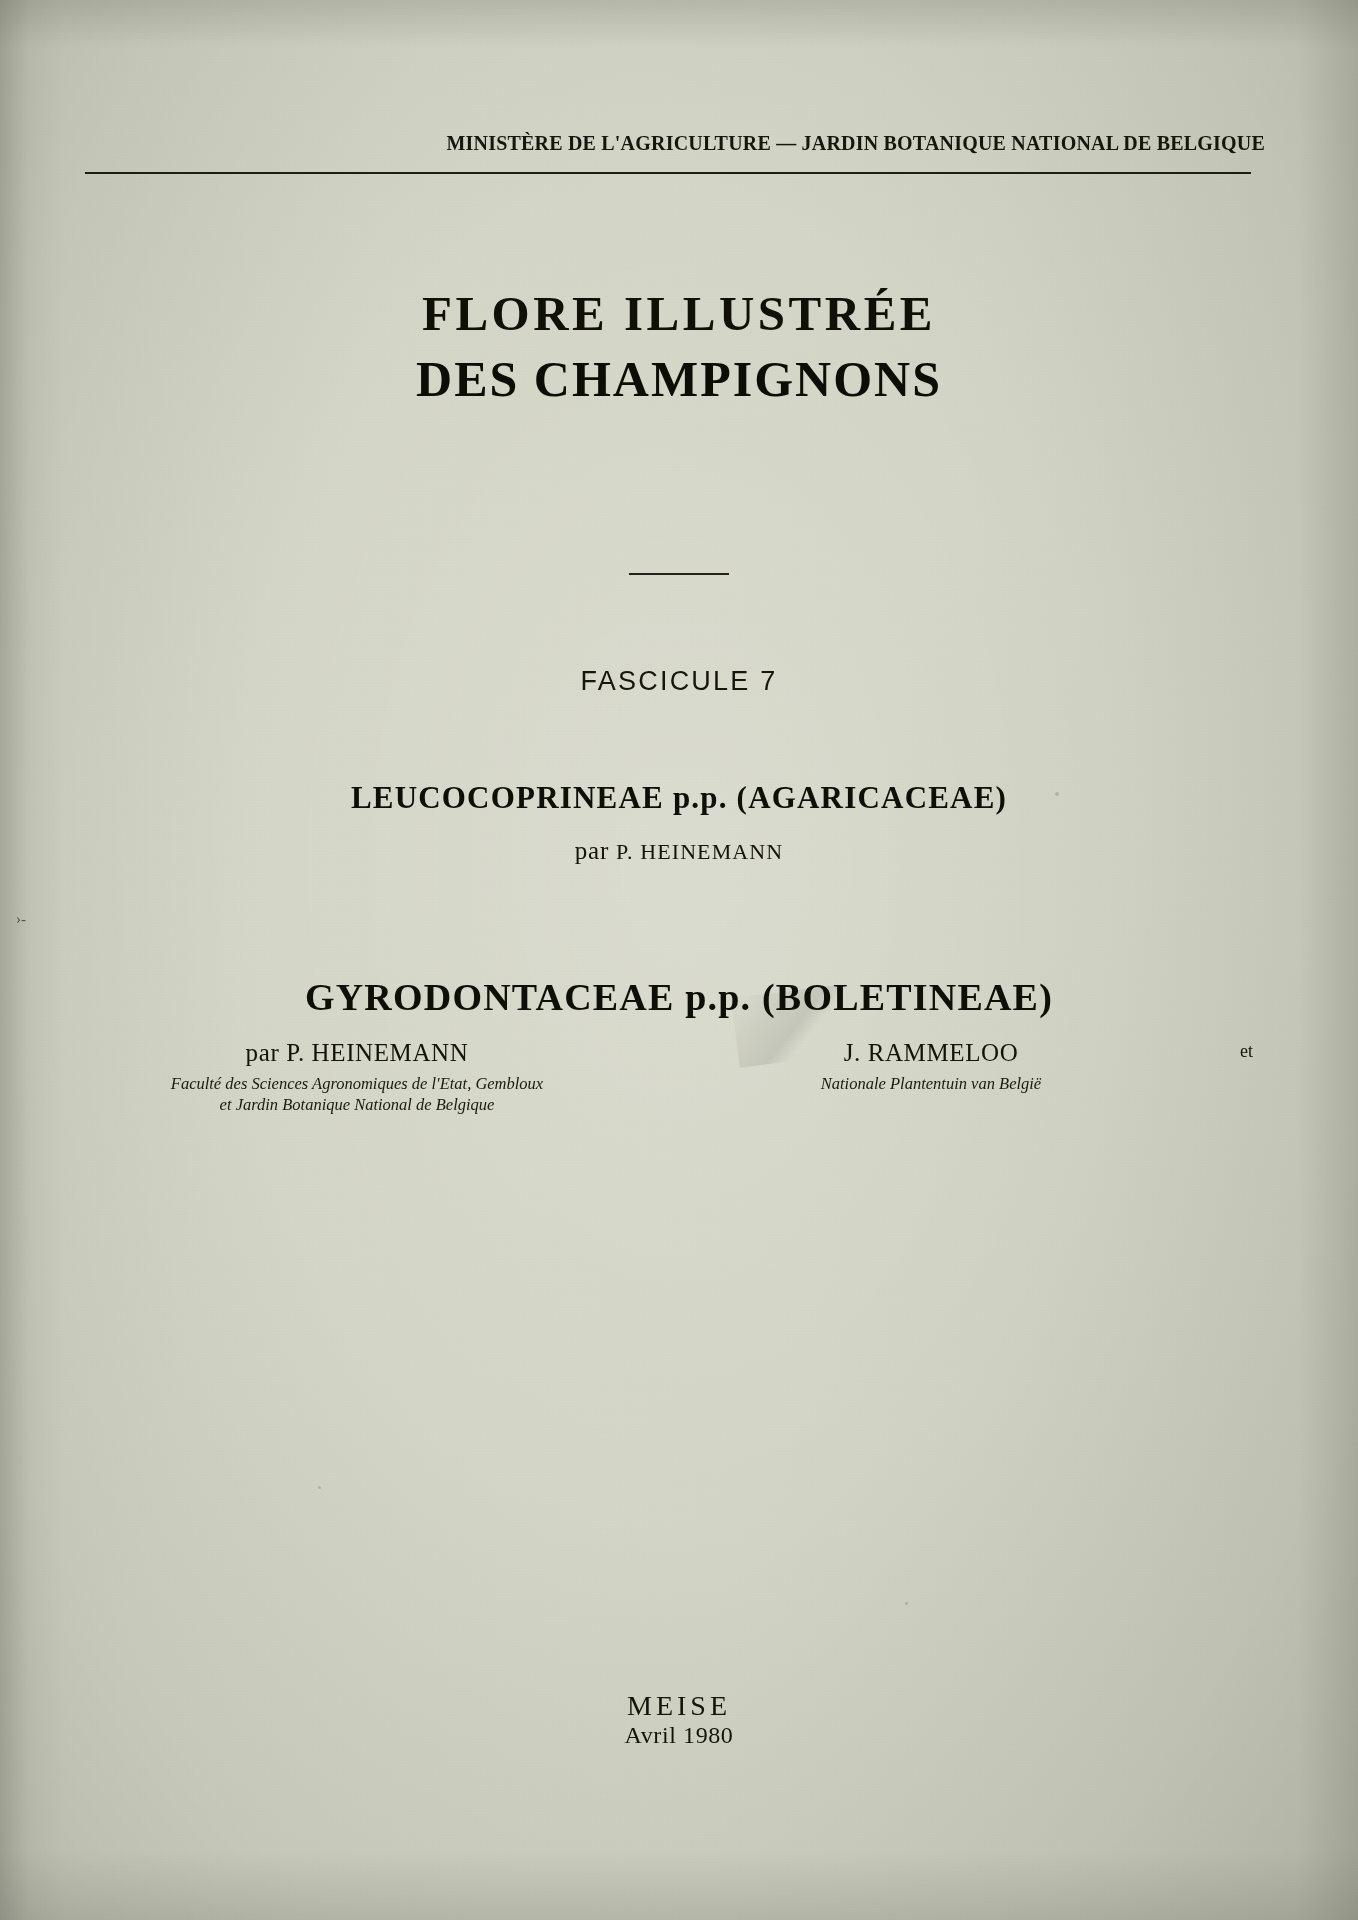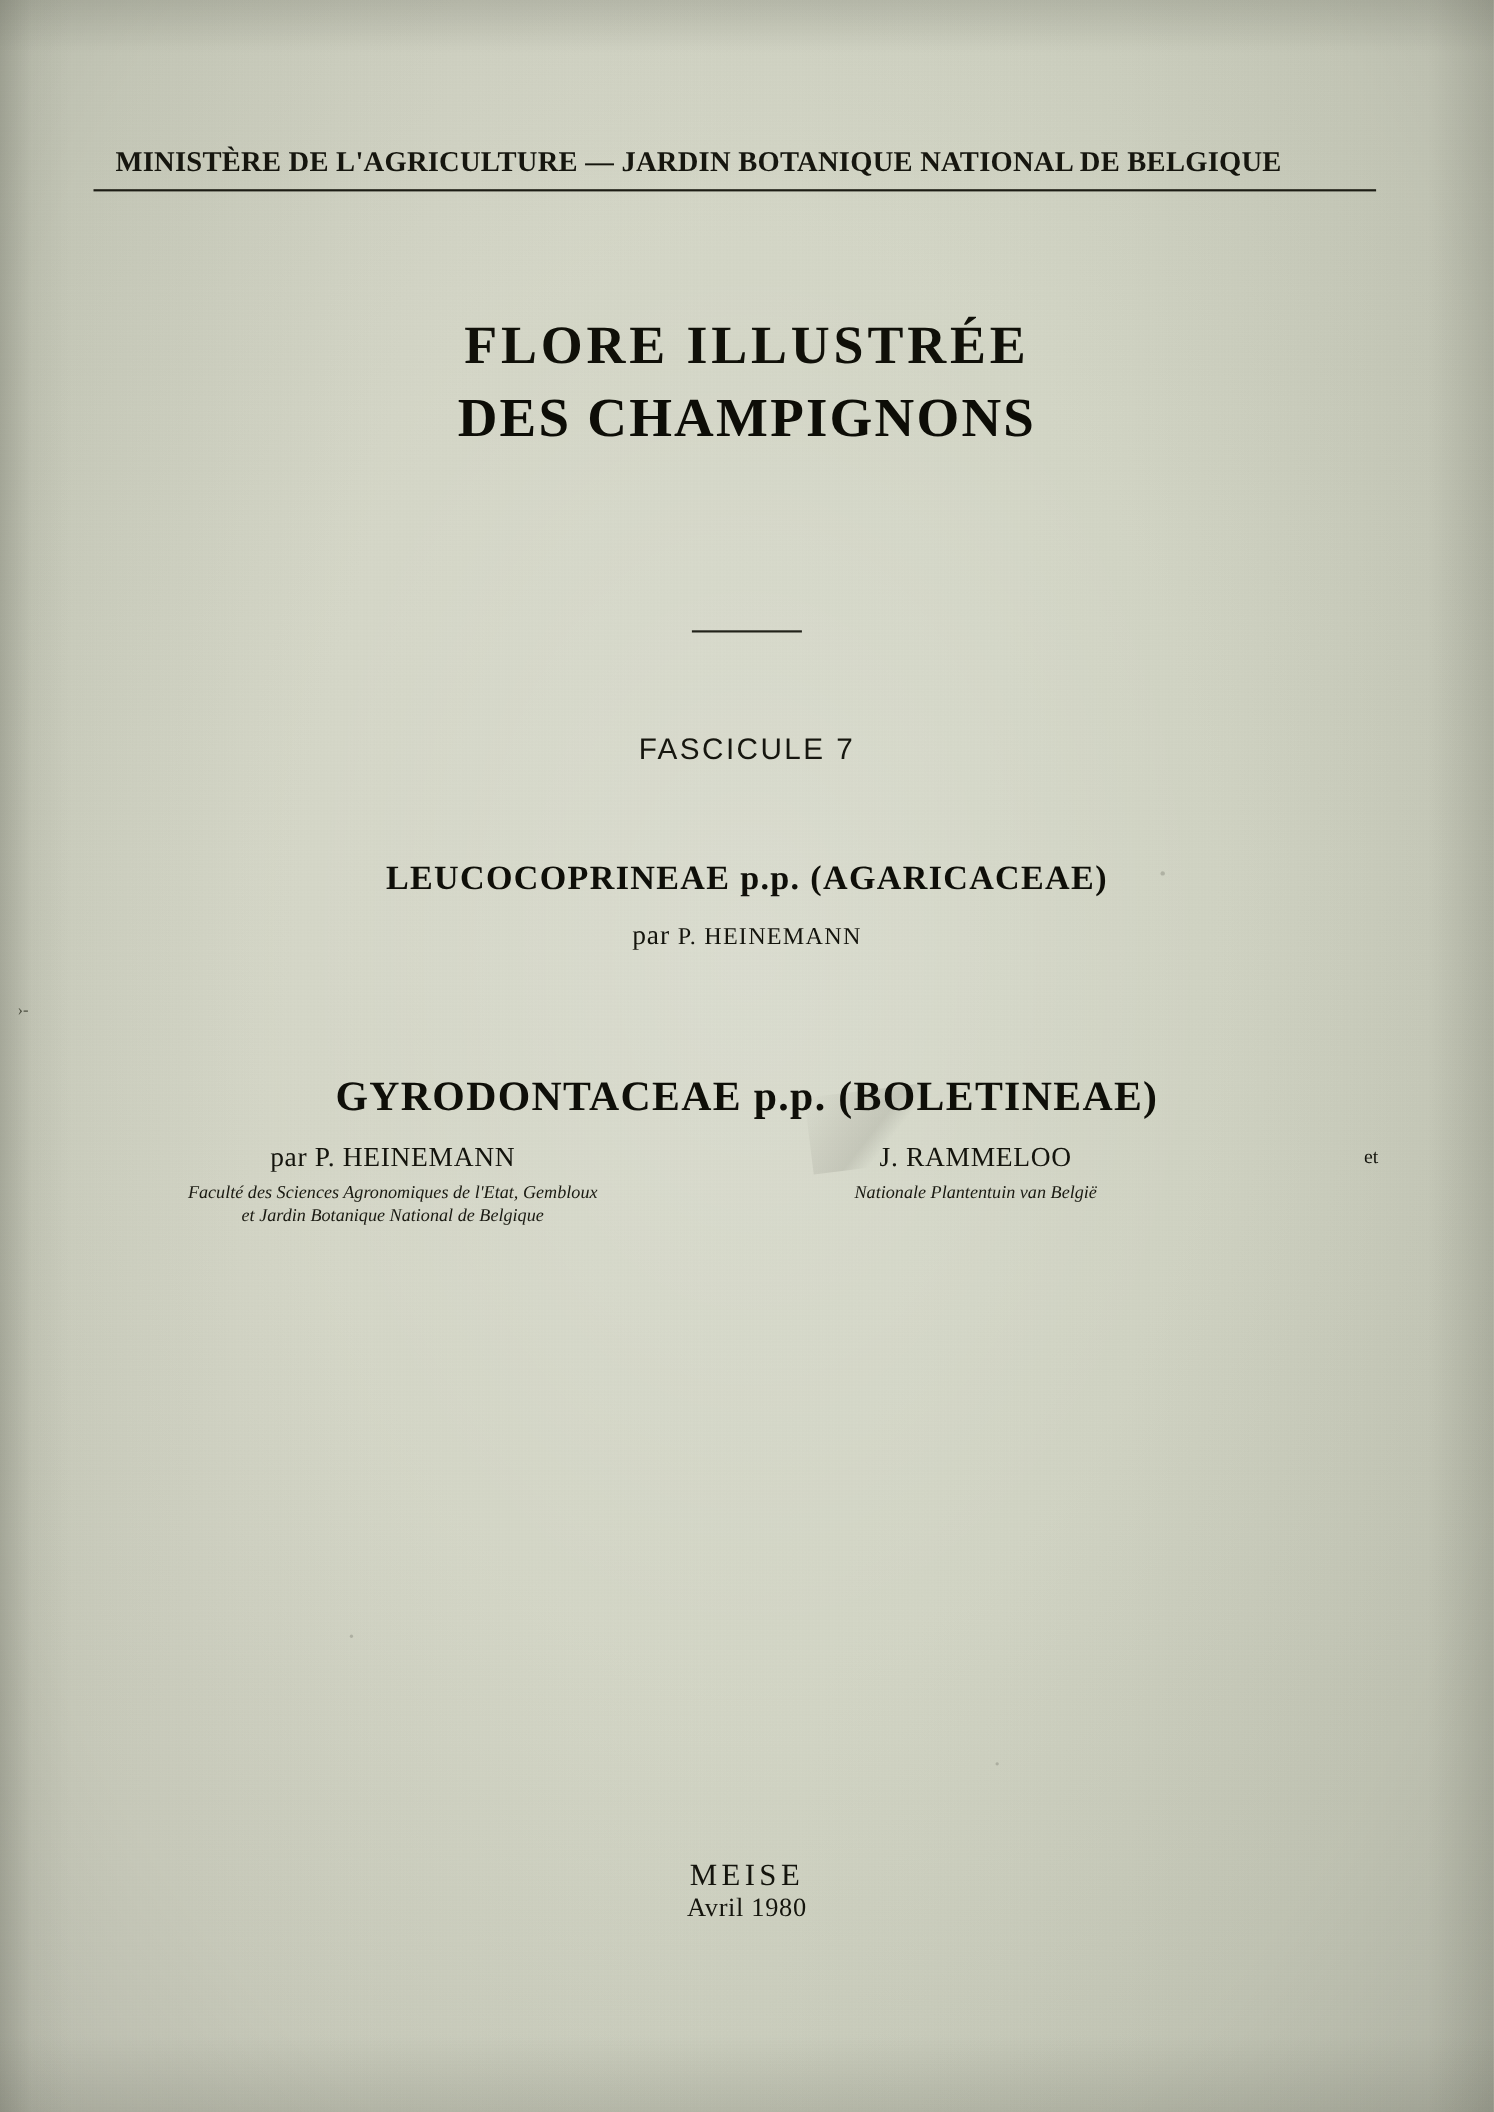--- a/index.html
+++ b/index.html
@@ -68,26 +68,26 @@
     left: 105px;
     top: 0;
     width: 1148px;
     height: 1920px;
   }
 
   
   .publisher-line {
     position: absolute;
     top: 132px;
-    left: 0;
-    width: 1148px;
-    text-align: left;
-    font-family: "Liberation Serif", serif;
-    font-weight: bold;
-    font-size: 26px;
+    left: 12px;
+    width: 1148px;
+    text-align: right;
+    font-family: "Liberation Serif", serif;
+    font-weight: bold;
+    font-size: 20px;
     letter-spacing: 0.2px;
     color: #16160f;
     white-space: nowrap;
   }
   .header-rule {
     position: absolute;
     top: 172px;
     left: -20px;
     width: 1166px;
     height: 2px;
@@ -199,21 +199,21 @@
     margin-top: 20px;
     width: 1148px;
     height: 80px;
   }
   .author-col {
     position: absolute;
     top: 0;
     text-align: center;
   }
   .author-col.left { left: 42px; width: 420px; }
-  .author-col.right { left: 572px; width: 420px; }
+  .author-col.right { left: 616px; width: 420px; }
   .author-name {
     font-family: "Liberation Serif", serif;
     font-size: 25px;
     letter-spacing: 0.6px;
     color: #14140d;
     white-space: nowrap;
   }
   .author-affil {
     margin-top: 6px;
     font-family: "Liberation Serif", serif;

